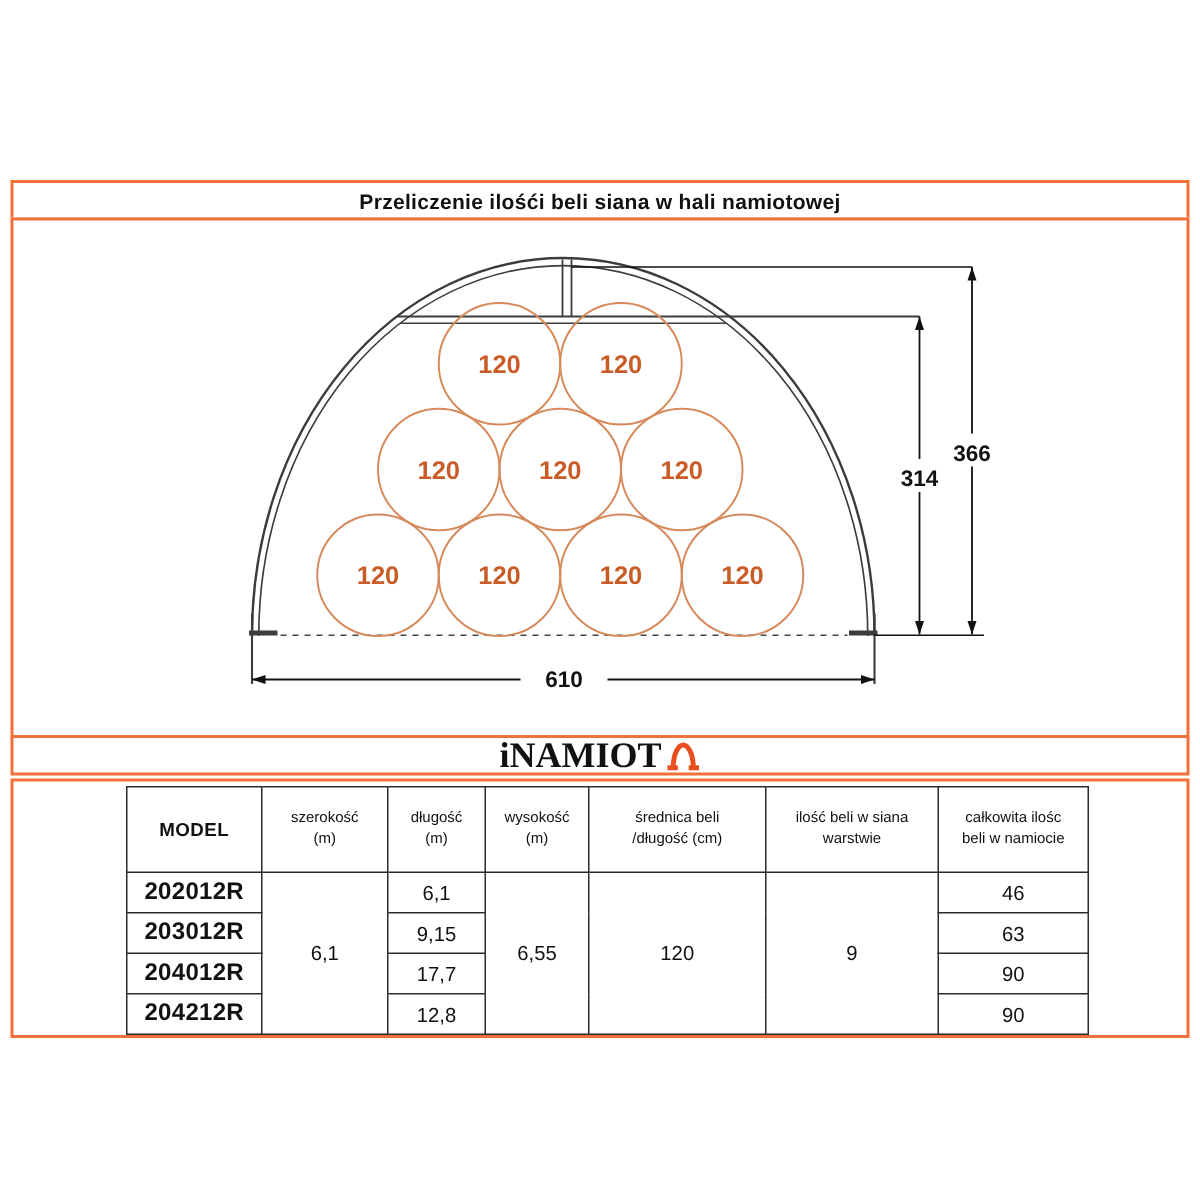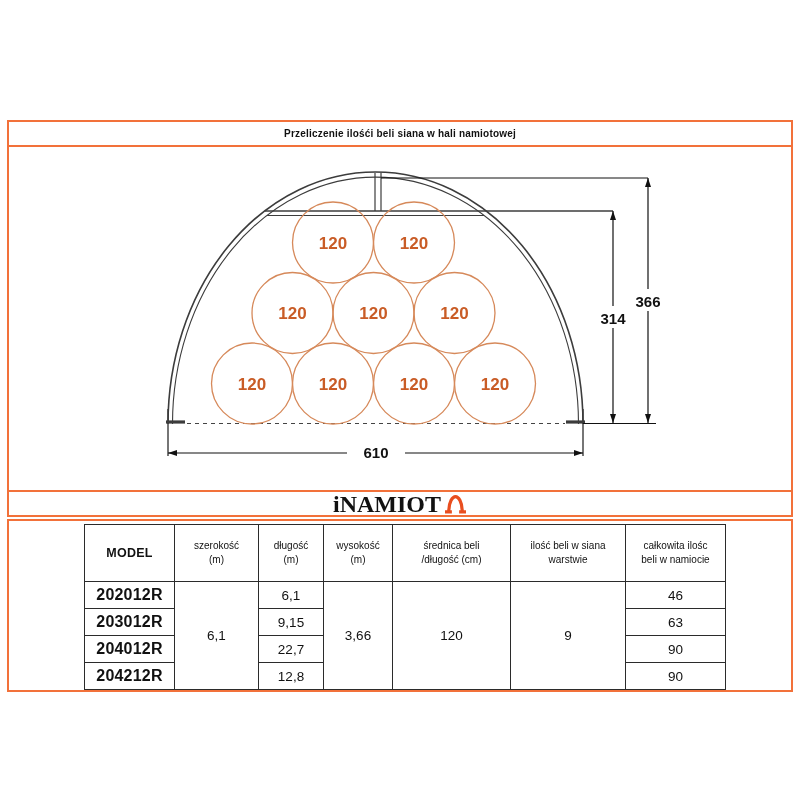--- a/index.html
+++ b/index.html
@@ -1,19 +1,19 @@
 <!DOCTYPE html>
 <html><head>
 <meta charset="utf-8">
 <style>
   html,body{margin:0;padding:0;background:#fff;}
   body{width:800px;height:800px;position:relative;font-family:"Liberation Sans",sans-serif;color:#111;}
   .frame{position:absolute;border:2px solid #F2713A;box-sizing:border-box;background:#fff;}
   #title-box{left:7px;top:120px;width:786px;height:27px;display:flex;align-items:center;justify-content:center;}
-  #title-box .t{font-size:10px;font-weight:bold;letter-spacing:0.2px;}
+  #title-box .t{font-size:14px;font-weight:bold;letter-spacing:0.2px;}
   #diagram-box{left:7px;top:145px;width:786px;height:347px;}
   #logo-box{left:7px;top:490px;width:786px;height:27px;display:flex;align-items:center;justify-content:center;gap:3px;}
   #logo-text{font-family:"Liberation Serif",serif;font-weight:bold;font-size:24px;letter-spacing:0px;line-height:1;}
   #table-box{left:7px;top:519px;width:786px;height:173px;}
   #diagram-svg{position:absolute;left:8px;top:147px;}
   #spec-table-wrap{position:absolute;left:84px;top:524px;}
   table{border-collapse:collapse;table-layout:fixed;width:641px;}
   th,td{border:1.5px solid #2b2b2b;text-align:center;vertical-align:middle;padding:0;background:#fff;}
   th{height:56px;font-weight:normal;font-size:10px;line-height:1.45;white-space:pre-line;}
   th.model-h{font-weight:bold;font-size:12.5px;letter-spacing:0.3px;}
@@ -141,33 +141,33 @@
 warstwie</th>
           <th>całkowita ilośc
 beli w namiocie</th>
         </tr>
       </thead>
     <tbody id="spec-tbody">
         <tr>
           <td class="model-c">202012R</td>
           <td rowspan="4">6,1</td>
           <td>6,1</td>
-          <td rowspan="4">3,66</td>
+          <td rowspan="4">6,55</td>
           <td rowspan="4">120</td>
           <td rowspan="4">9</td>
           <td>46</td>
         </tr>
         <tr>
           <td class="model-c">203012R</td>
           <td>9,15</td>
           <td>63</td>
         </tr>
         <tr>
           <td class="model-c">204012R</td>
-          <td>22,7</td>
+          <td>17,7</td>
           <td>90</td>
         </tr>
         <tr>
           <td class="model-c">204212R</td>
           <td>12,8</td>
           <td>90</td>
         </tr>
       </tbody>
   </table>
 </div>

